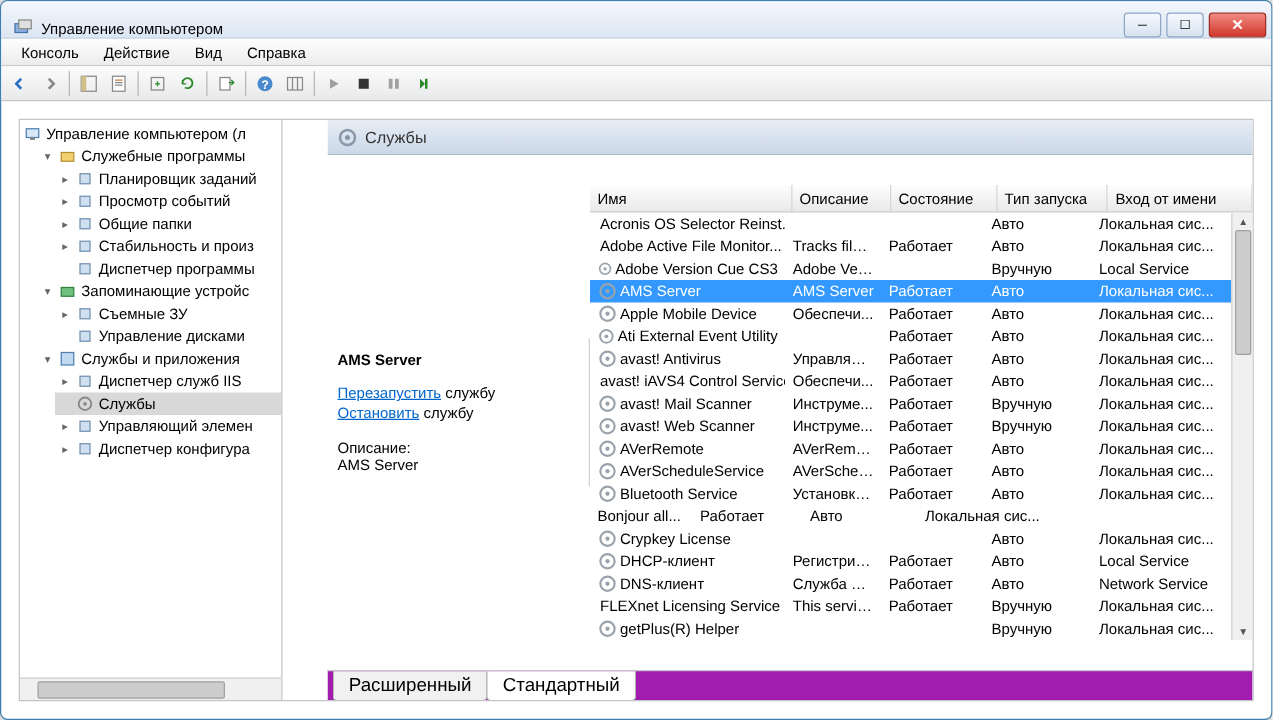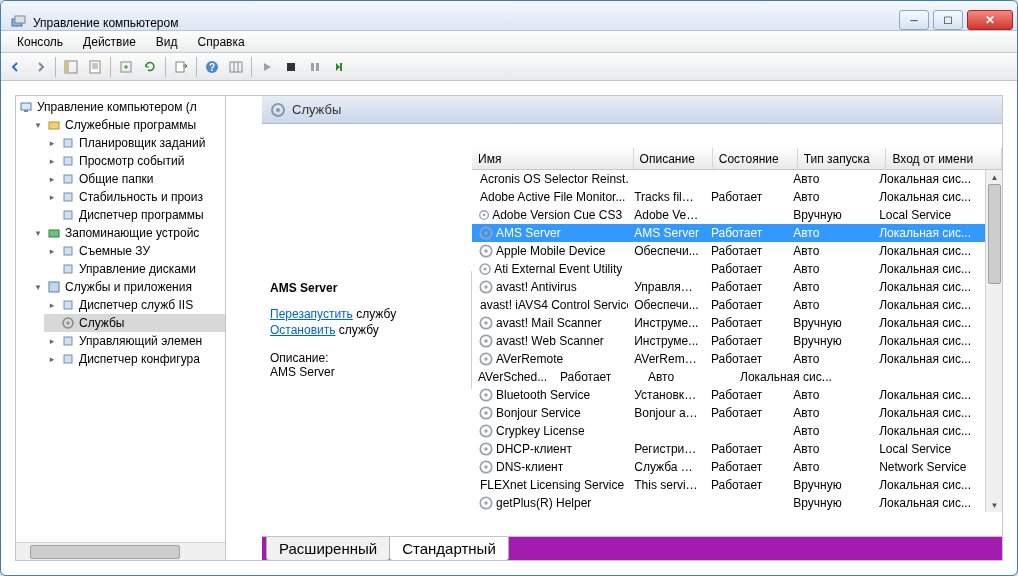--- a/index.html
+++ b/index.html
@@ -716,20 +716,29 @@
                       </svg>
                     </span>
                     <span>AVerRemote</span>
                   </div>
                   <div class="gc c1">AVerRemo...</div>
                   <div class="gc c2">Работает</div>
                   <div class="gc c3">Авто</div>
                   <div class="gc c4">Локальная сис...</div>
                 </div>
                 <div class="gr">
+                  <div class="gc c0">
+                    <span class="ic">
+                      <svg viewBox="0 0 14 14">
+                        <circle cx="7" cy="7" r="5" fill="none" stroke="#9aa3ac" stroke-width="1.5"></circle>
+                        <circle cx="7" cy="7" r="1.5" fill="#9aa3ac"></circle>
+                      </svg>
+                    </span>
+                    <span>AVerScheduleService</span>
+                  </div>
                   <div class="gc c1">AVerSched...</div>
                   <div class="gc c2">Работает</div>
                   <div class="gc c3">Авто</div>
                   <div class="gc c4">Локальная сис...</div>
                 </div>
                 <div class="gr">
                   <div class="gc c0">
                     <span class="ic">
                       <svg viewBox="0 0 14 14">
                         <circle cx="7" cy="7" r="5" fill="none" stroke="#9aa3ac" stroke-width="1.5"></circle>
@@ -737,29 +746,20 @@
                       </svg>
                     </span>
                     <span>Bluetooth Service</span>
                   </div>
                   <div class="gc c1">Установка ...</div>
                   <div class="gc c2">Работает</div>
                   <div class="gc c3">Авто</div>
                   <div class="gc c4">Локальная сис...</div>
                 </div>
                 <div class="gr">
-                  <div class="gc c0">
-                    <span class="ic">
-                      <svg viewBox="0 0 14 14">
-                        <circle cx="7" cy="7" r="5" fill="none" stroke="#9aa3ac" stroke-width="1.5"></circle>
-                        <circle cx="7" cy="7" r="1.5" fill="#9aa3ac"></circle>
-                      </svg>
-                    </span>
-                    <span>Bonjour Service</span>
-                  </div>
                   <div class="gc c1">Bonjour all...</div>
                   <div class="gc c2">Работает</div>
                   <div class="gc c3">Авто</div>
                   <div class="gc c4">Локальная сис...</div>
                 </div>
                 <div class="gr">
                   <div class="gc c0">
                     <span class="ic">
                       <svg viewBox="0 0 14 14">
                         <circle cx="7" cy="7" r="5" fill="none" stroke="#9aa3ac" stroke-width="1.5"></circle>

